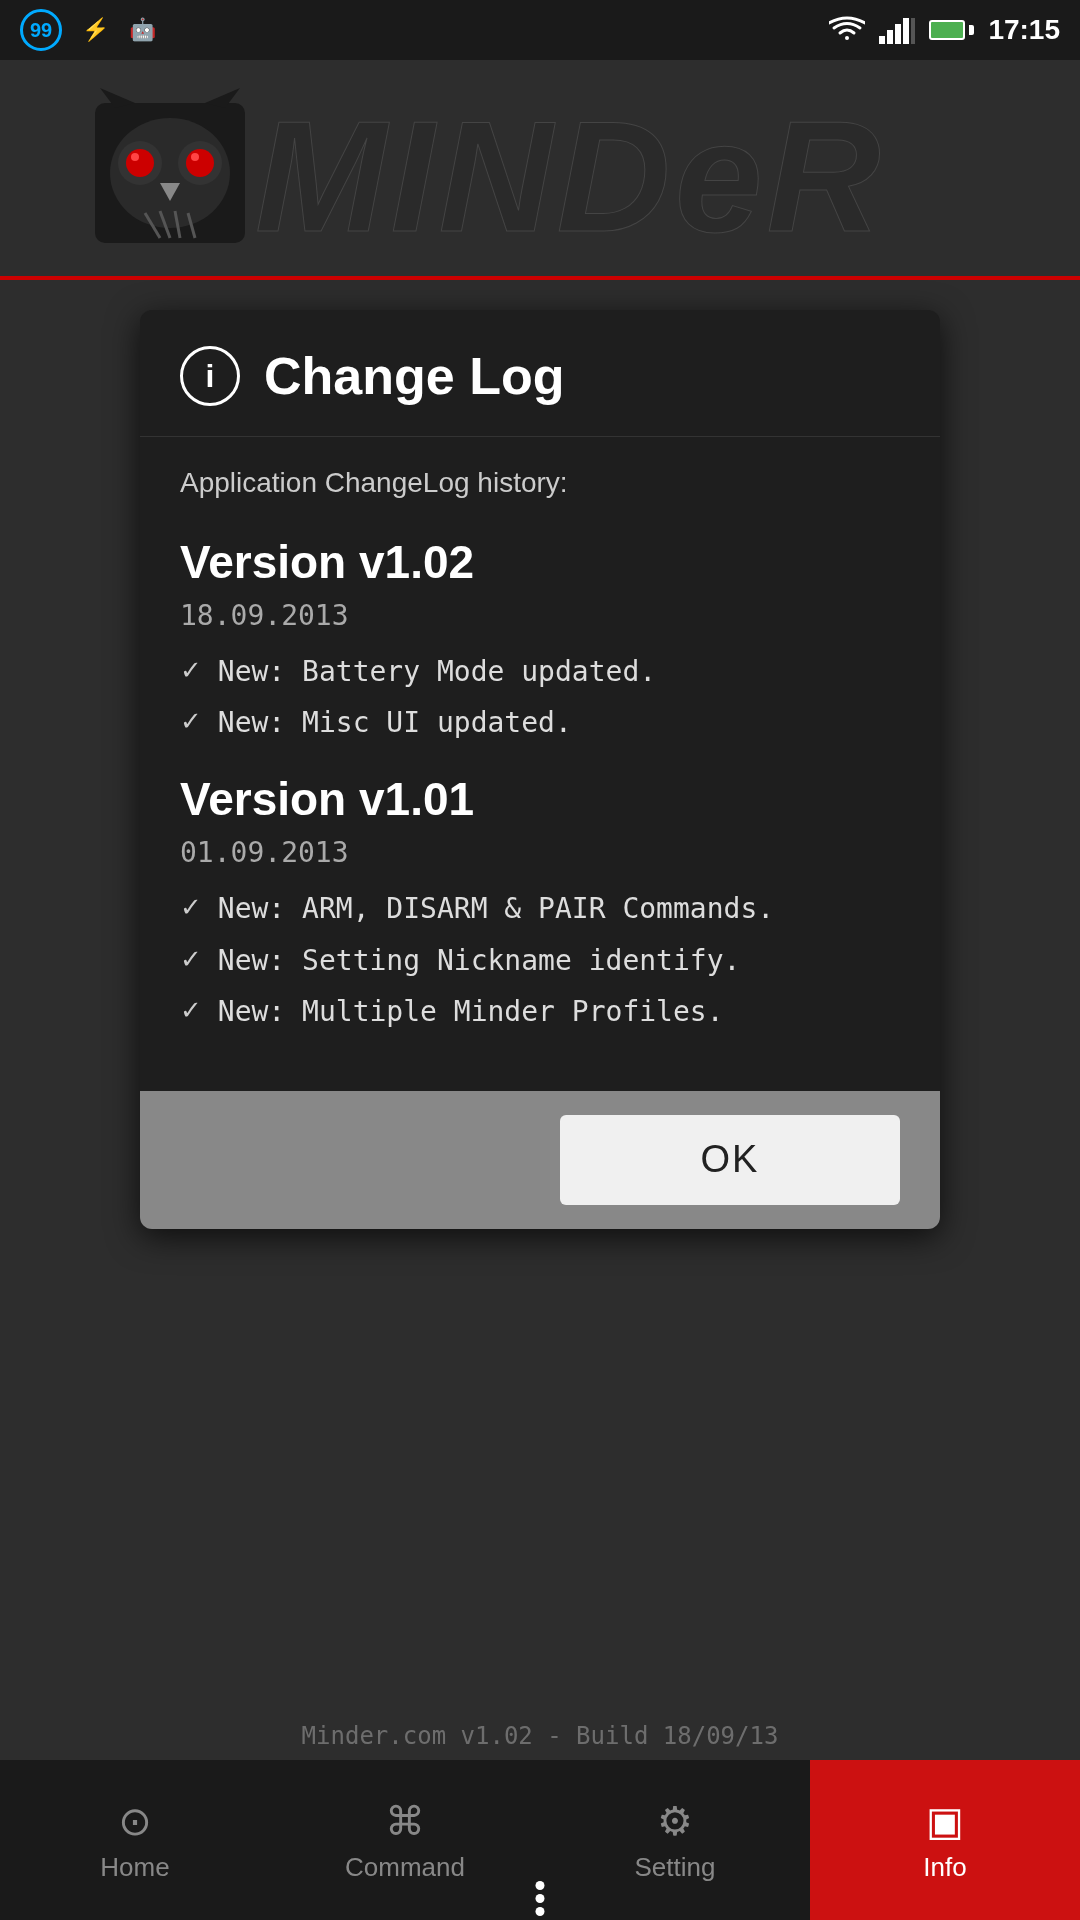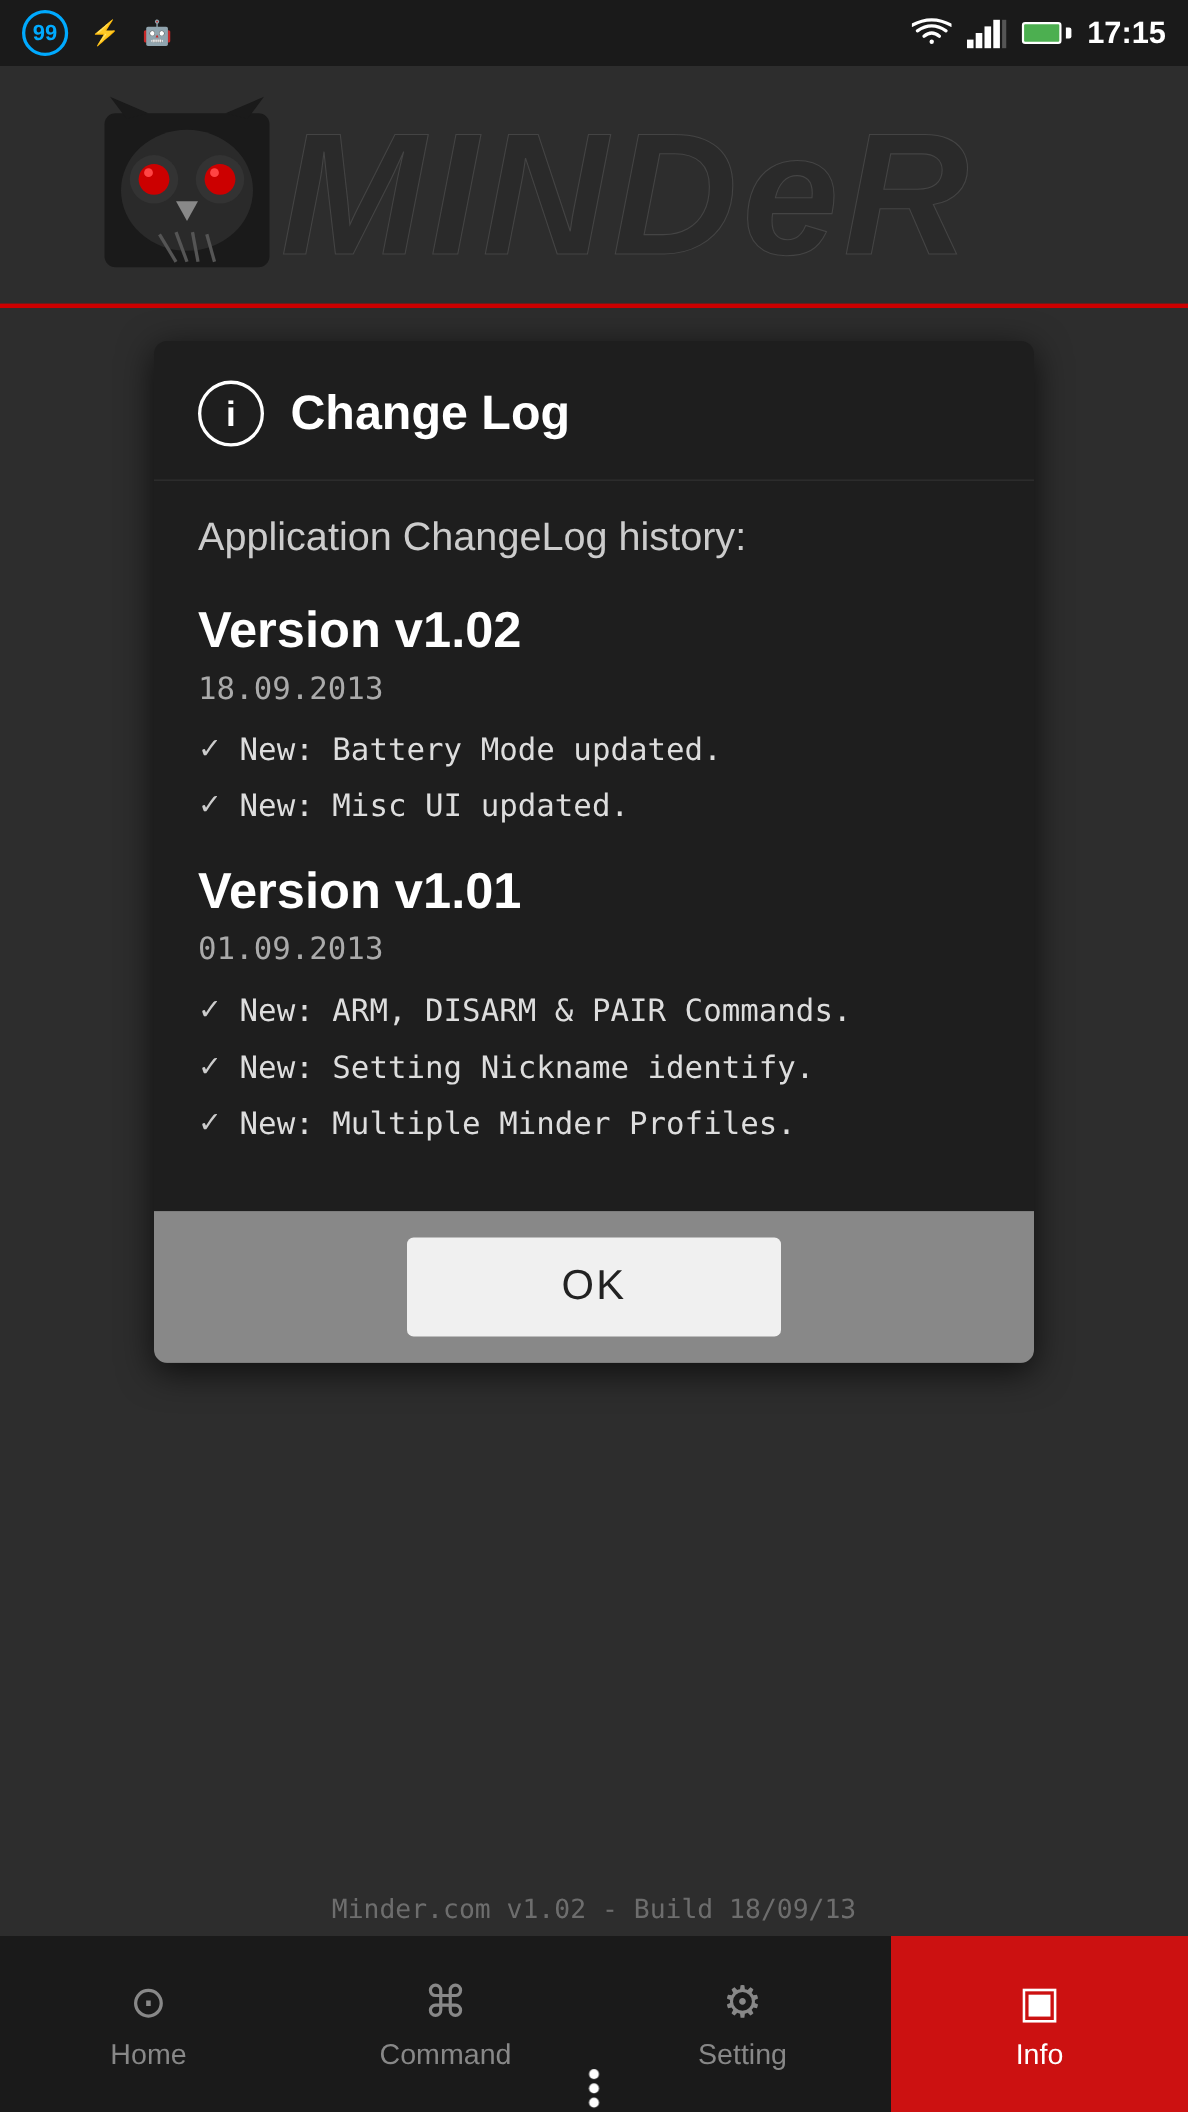--- a/index.html
+++ b/index.html
@@ -151,33 +151,33 @@
       display: flex;
       align-items: center;
       justify-content: center;
       color: #ffffff;
       font-size: 32px;
       font-weight: bold;
       flex-shrink: 0;
     }
 
     .dialog-title {
-      font-size: 44px;
+      font-size: 52px;
       font-weight: bold;
       color: #ffffff;
     }
 
     .dialog-body {
       padding: 30px 40px;
       max-height: 820px;
       overflow-y: auto;
     }
 
     .changelog-intro {
-      font-size: 36px;
+      font-size: 28px;
       color: #cccccc;
       margin-bottom: 36px;
     }
 
     .version-title {
       font-size: 46px;
       font-weight: bold;
       color: #ffffff;
       margin-bottom: 10px;
     }
@@ -209,24 +209,24 @@
       font-family: monospace;
       line-height: 1.4;
     }
 
     .version-section {
       margin-bottom: 30px;
     }
 
     .dialog-footer {
       background: #888888;
-      padding: 24px 50px;
-      display: flex;
-      align-items: center;
-      justify-content: center;
+      padding: 24px 40px;
+      display: flex;
+      align-items: center;
+      justify-content: flex-end;
     }
 
     .ok-button {
       background: #f0f0f0;
       border: none;
       border-radius: 6px;
       width: 340px;
       height: 90px;
       font-size: 38px;
       font-weight: 500;

